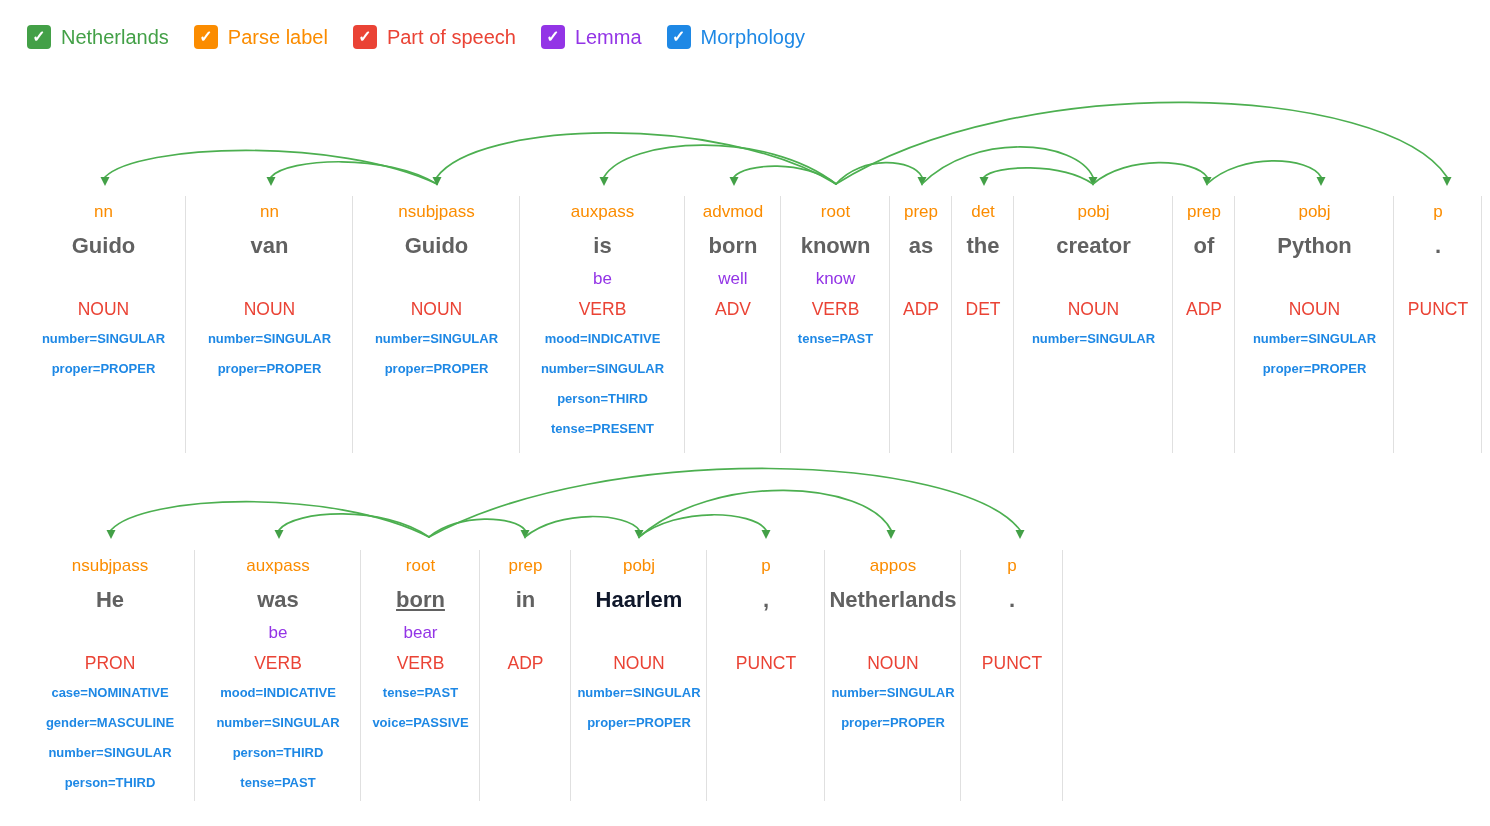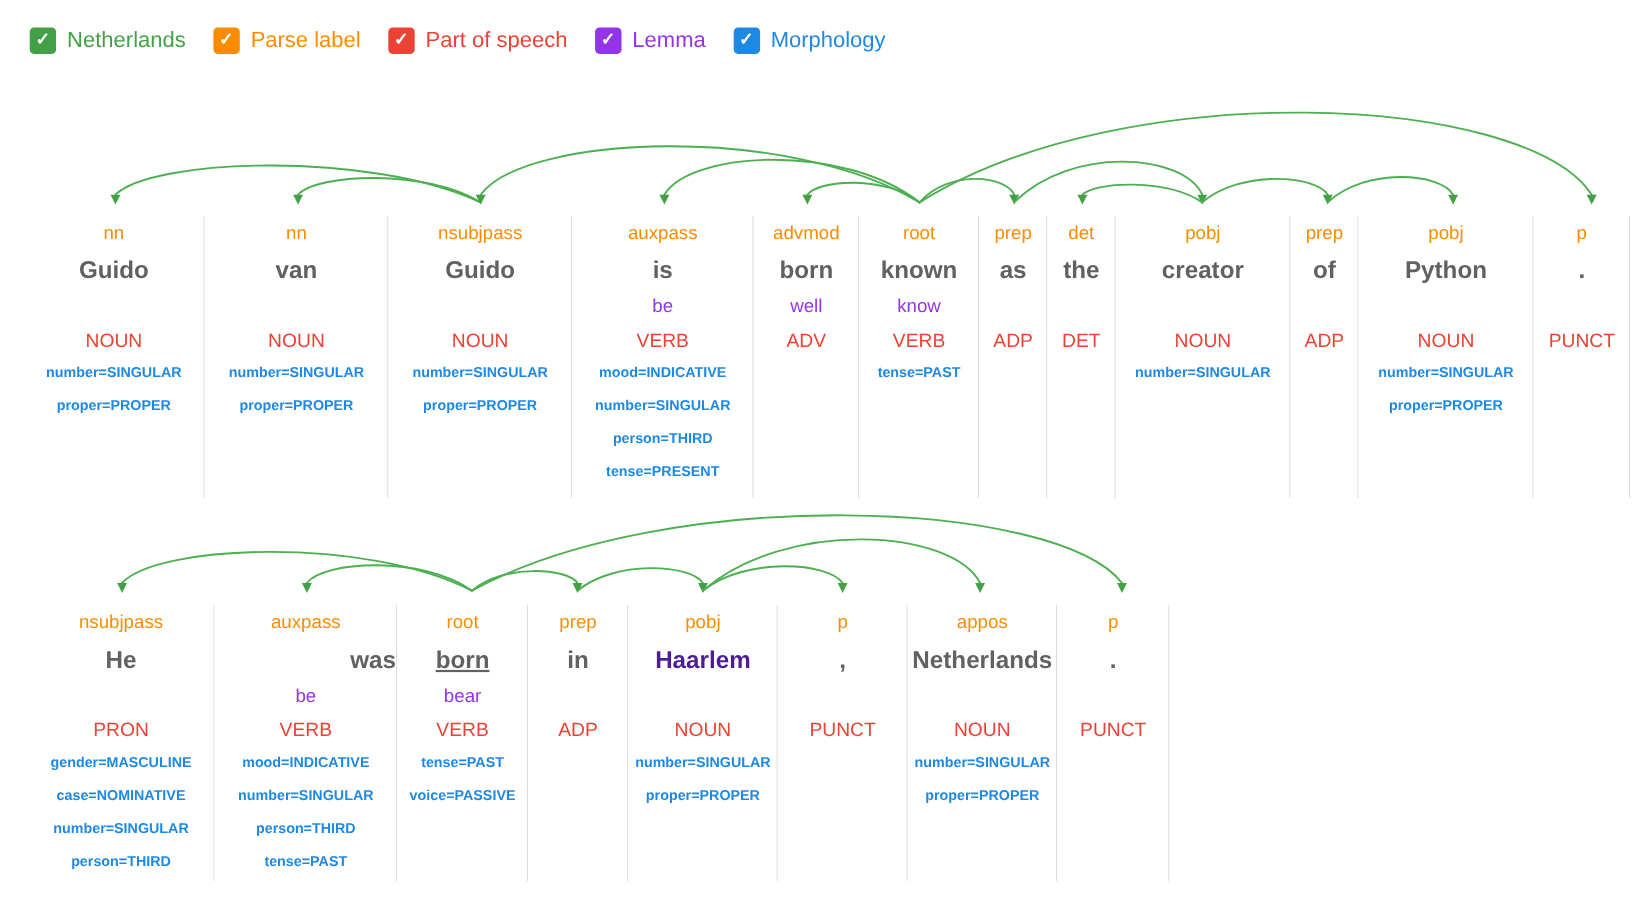--- a/index.html
+++ b/index.html
@@ -173,28 +173,28 @@
       <path d="M639,85 C714.6,19.25 865.8,28.599999999999994 891,78" stroke="#4caf50" stroke-width="1.7"></path>
       <polygon points="886.5,78 895.5,78 891,87" fill="#43a047"></polygon>
       <path d="M429,85 C606.3,-12 960.9,1.5999999999999943 1020,78" stroke="#4caf50" stroke-width="1.7"></path>
       <polygon points="1015.5,78 1024.5,78 1020,87" fill="#43a047"></polygon>
     </svg>
     <div class="token" style="left: 26px; width: 169px; top: 550px; height: 251px; border-right-color: rgb(224, 224, 224);">
       <div class="t-label" style="color: rgb(251, 140, 0);">nsubjpass</div>
       <div class="t-word" style="color: rgb(97, 97, 97);">He</div>
       <div class="t-lemma" style="color: rgb(147, 52, 230);"></div>
       <div class="t-pos" style="color: rgb(234, 67, 53);">PRON</div>
+      <div class="t-morph" style="color: rgb(30, 136, 229);">case=NOMINATIVE</div>
       <div class="t-morph" style="color: rgb(30, 136, 229);">gender=MASCULINE</div>
-      <div class="t-morph" style="color: rgb(30, 136, 229);">case=NOMINATIVE</div>
       <div class="t-morph" style="color: rgb(30, 136, 229);">number=SINGULAR</div>
       <div class="t-morph" style="color: rgb(30, 136, 229);">person=THIRD</div>
     </div>
     <div class="token" style="left: 196px; width: 165px; top: 550px; height: 251px; border-right-color: rgb(224, 224, 224);">
       <div class="t-label" style="color: rgb(251, 140, 0);">auxpass</div>
-      <div class="t-word" style="color: rgb(97, 97, 97); text-align: right;">was</div>
+      <div class="t-word" style="color: rgb(97, 97, 97);">was</div>
       <div class="t-lemma" style="color: rgb(147, 52, 230);">be</div>
       <div class="t-pos" style="color: rgb(234, 67, 53);">VERB</div>
       <div class="t-morph" style="color: rgb(30, 136, 229);">mood=INDICATIVE</div>
       <div class="t-morph" style="color: rgb(30, 136, 229);">number=SINGULAR</div>
       <div class="t-morph" style="color: rgb(30, 136, 229);">person=THIRD</div>
       <div class="t-morph" style="color: rgb(30, 136, 229);">tense=PAST</div>
     </div>
     <div class="token" style="left: 362px; width: 118px; top: 550px; height: 251px; border-right-color: rgb(224, 224, 224);">
       <div class="t-label" style="color: rgb(251, 140, 0);">root</div>
       <div class="t-word" style="color: rgb(97, 97, 97); text-decoration: underline;">born</div>
@@ -204,21 +204,21 @@
       <div class="t-morph" style="color: rgb(30, 136, 229);">voice=PASSIVE</div>
     </div>
     <div class="token" style="left: 481px; width: 90px; top: 550px; height: 251px; border-right-color: rgb(224, 224, 224);">
       <div class="t-label" style="color: rgb(251, 140, 0);">prep</div>
       <div class="t-word" style="color: rgb(97, 97, 97);">in</div>
       <div class="t-lemma" style="color: rgb(147, 52, 230);"></div>
       <div class="t-pos" style="color: rgb(234, 67, 53);">ADP</div>
     </div>
     <div class="token" style="left: 572px; width: 135px; top: 550px; height: 251px; border-right-color: rgb(224, 224, 224);">
       <div class="t-label" style="color: rgb(251, 140, 0);">pobj</div>
-      <div class="t-word" style="color: #4c1d95;">Haarlem</div>
+      <div class="t-word" style="color: #0f172a;">Haarlem</div>
       <div class="t-lemma" style="color: rgb(147, 52, 230);"></div>
       <div class="t-pos" style="color: rgb(234, 67, 53);">NOUN</div>
       <div class="t-morph" style="color: rgb(30, 136, 229);">number=SINGULAR</div>
       <div class="t-morph" style="color: rgb(30, 136, 229);">proper=PROPER</div>
     </div>
     <div class="token" style="left: 708px; width: 117px; top: 550px; height: 251px; border-right-color: rgb(224, 224, 224);">
       <div class="t-label" style="color: rgb(251, 140, 0);">p</div>
       <div class="t-word" style="color: rgb(97, 97, 97);">,</div>
       <div class="t-lemma" style="color: rgb(147, 52, 230);"></div>
       <div class="t-pos" style="color: rgb(234, 67, 53);">PUNCT</div>

